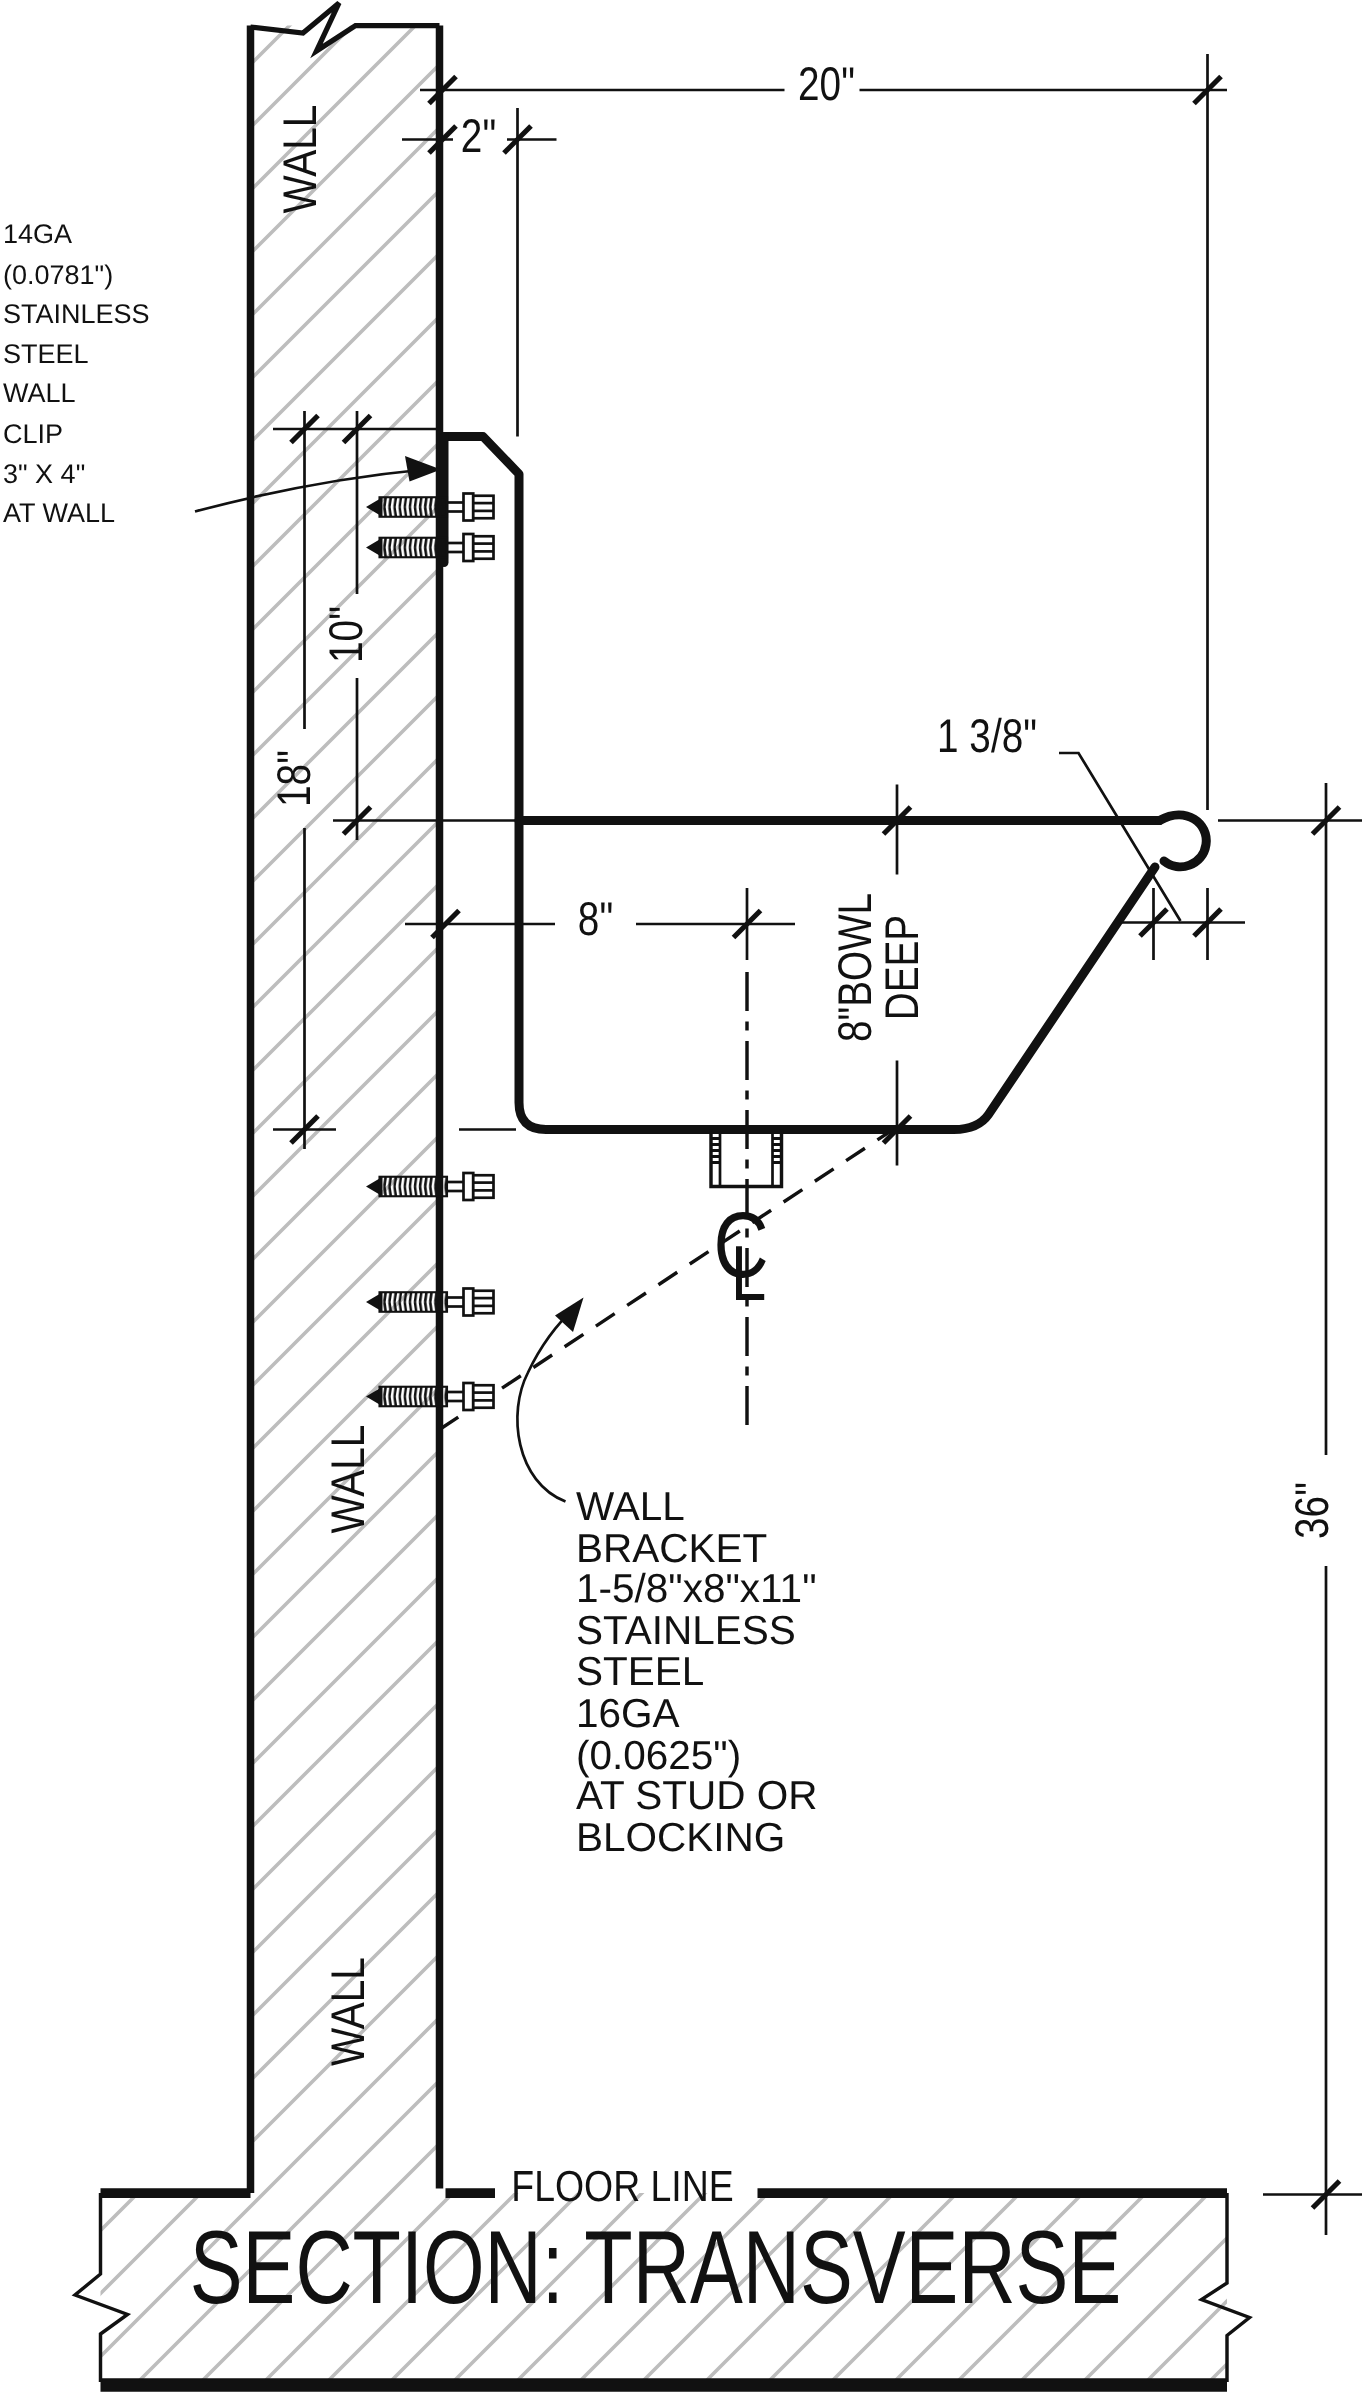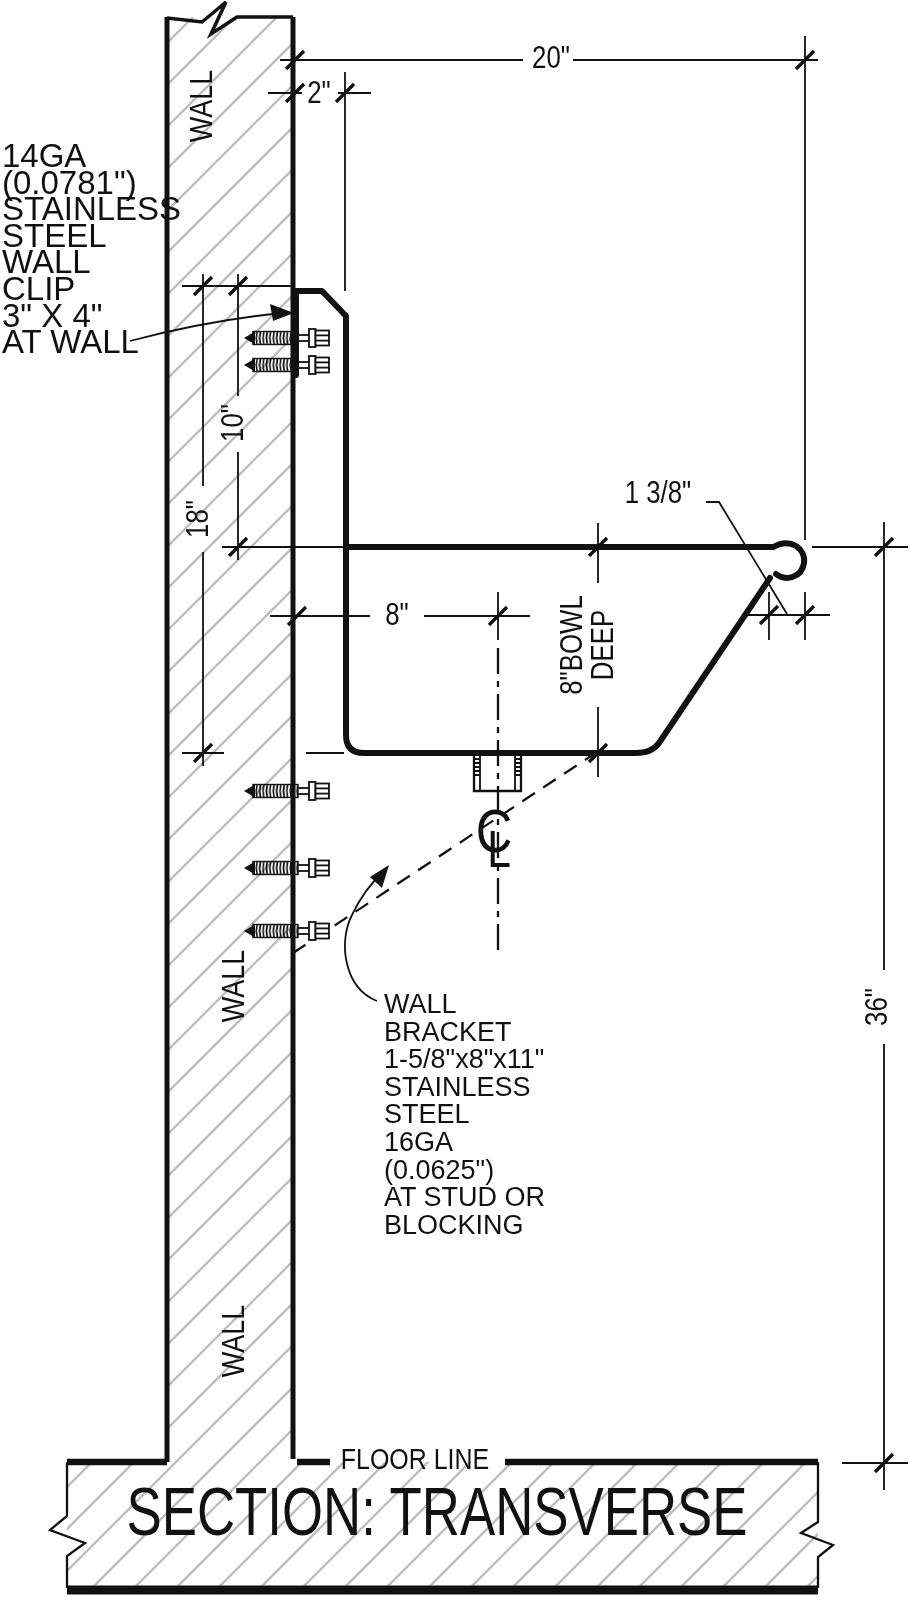--- a/index.html
+++ b/index.html
@@ -24,21 +24,21 @@
   .s-slabbot{stroke:var(--line);stroke-width:9;fill:none;}
   .f-blk{fill:var(--line);stroke:none;}
   .dash-hidden{stroke-dasharray:15 10;}
   .dash-cl{stroke-dasharray:26 7 6 7;}
   .thread-edge{stroke:var(--line);stroke-width:5.5;stroke-dasharray:2 2;fill:none;}
   
   .t{position:absolute;color:var(--line);white-space:pre-line;line-height:1.06;}
   .dim{font-size:30px;transform:translate(-50%,-50%) scale(0.86,1.05);transform-origin:center;text-align:center;}
   .dimv{font-size:30px;transform:translate(-50%,-50%) rotate(-90deg) scale(0.86,1.05);transform-origin:center;text-align:center;}
   .walllab{font-size:30px;transform:translate(-50%,-50%) rotate(-90deg) scale(0.9,1.05);transform-origin:center;}
-  .note{font-size:33px;line-height:26.6px;text-align:left;}
+  .note{font-size:18px;line-height:26.6px;text-align:left;}
   .note2{font-size:27px;line-height:27.6px;text-align:left;}
   .bowl-deep{font-size:30px;line-height:30px;transform:translate(-50%,-50%) rotate(-90deg) scale(0.86,1.05);transform-origin:center;text-align:center;}
   .floorlab{font-size:29px;transform:translate(-50%,-50%) scale(0.86,1);transform-origin:center;}
   .title{font-size:66px;transform:translate(-50%,-50%) scale(0.8,1.05);transform-origin:center;white-space:nowrap;}
   .clsym{font-weight:normal;}
   .cl-c{font-size:62px;transform:translate(-50%,-50%) scale(0.82,1);transform-origin:center;}
   .cl-l{font-size:52px;transform:translate(-50%,-50%) scale(0.82,1);transform-origin:center;}
 </style>
 </head>
 <body>

